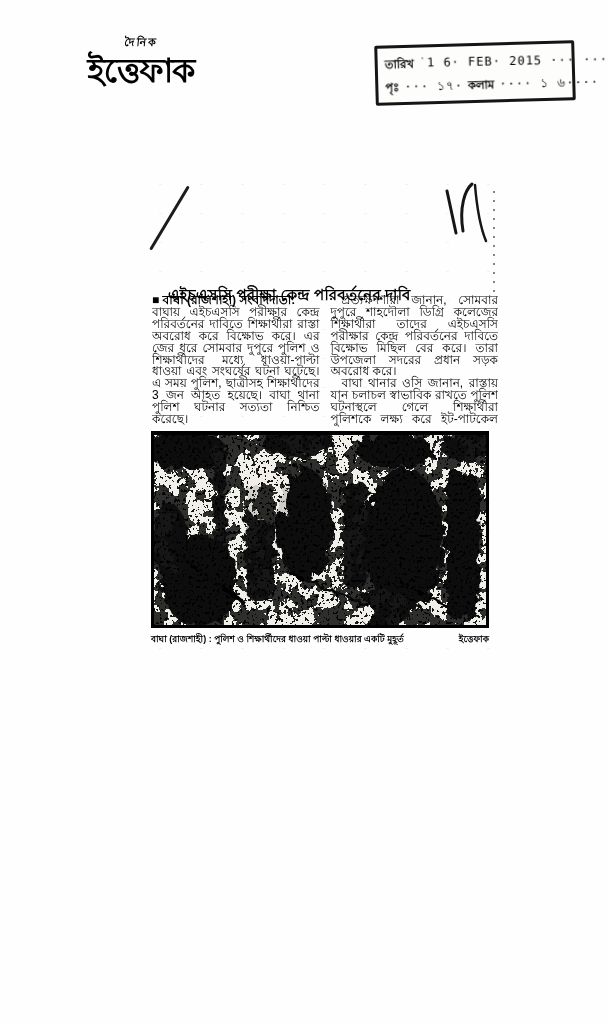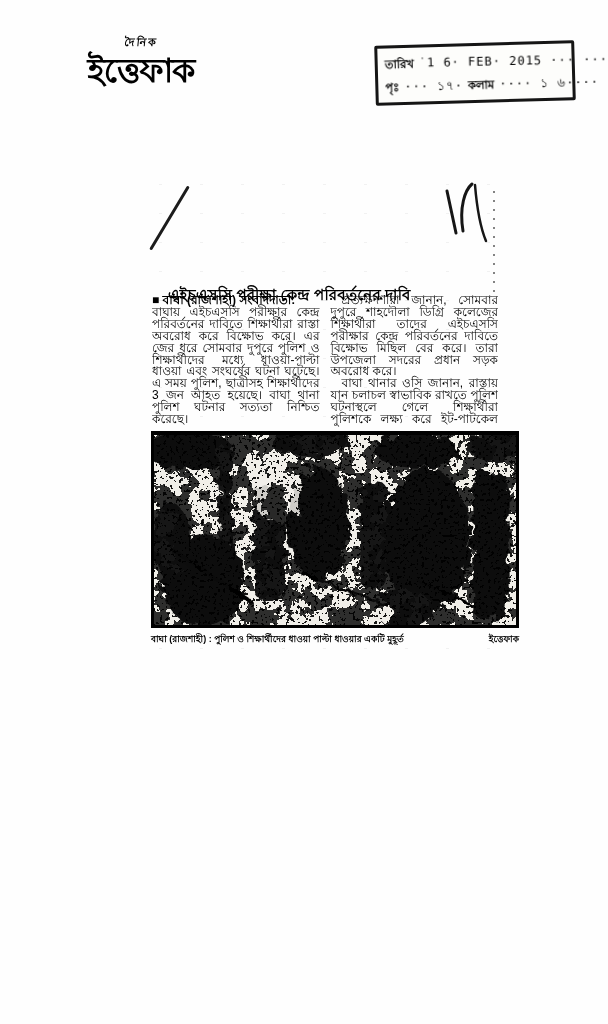--- a/index.html
+++ b/index.html
@@ -41,21 +41,21 @@
   .columns{
     position:absolute;left:152px;top:295px;width:346px;height:143px;
     column-count:2;column-gap:11px;overflow:hidden;
     font-size:12px;line-height:11.9px;text-align:justify;
     filter:blur(.38px) contrast(1.9) grayscale(1);
   }
   .columns p{margin:0;}
   .columns p.indent{text-indent:11px;}
   .columns .dateline{font-weight:bold;}
   
-  .photo-fig{position:absolute;left:151px;top:431px;width:368px;margin:0;}
+  .photo-fig{position:absolute;left:151px;top:431px;width:338px;margin:0;}
   .photo{
     height:197px;box-sizing:border-box;border:3px solid #000;border-top-width:4px;
     background:#efede7;overflow:hidden;
   }
   .photo svg{display:block;width:100%;height:100%;}
   .caption-row{
     display:flex;justify-content:space-between;align-items:baseline;
     margin-top:4px;font-size:9px;font-weight:bold;filter:blur(.3px) contrast(1.8);
   }
   .caption-row .credit{font-size:9px;}

